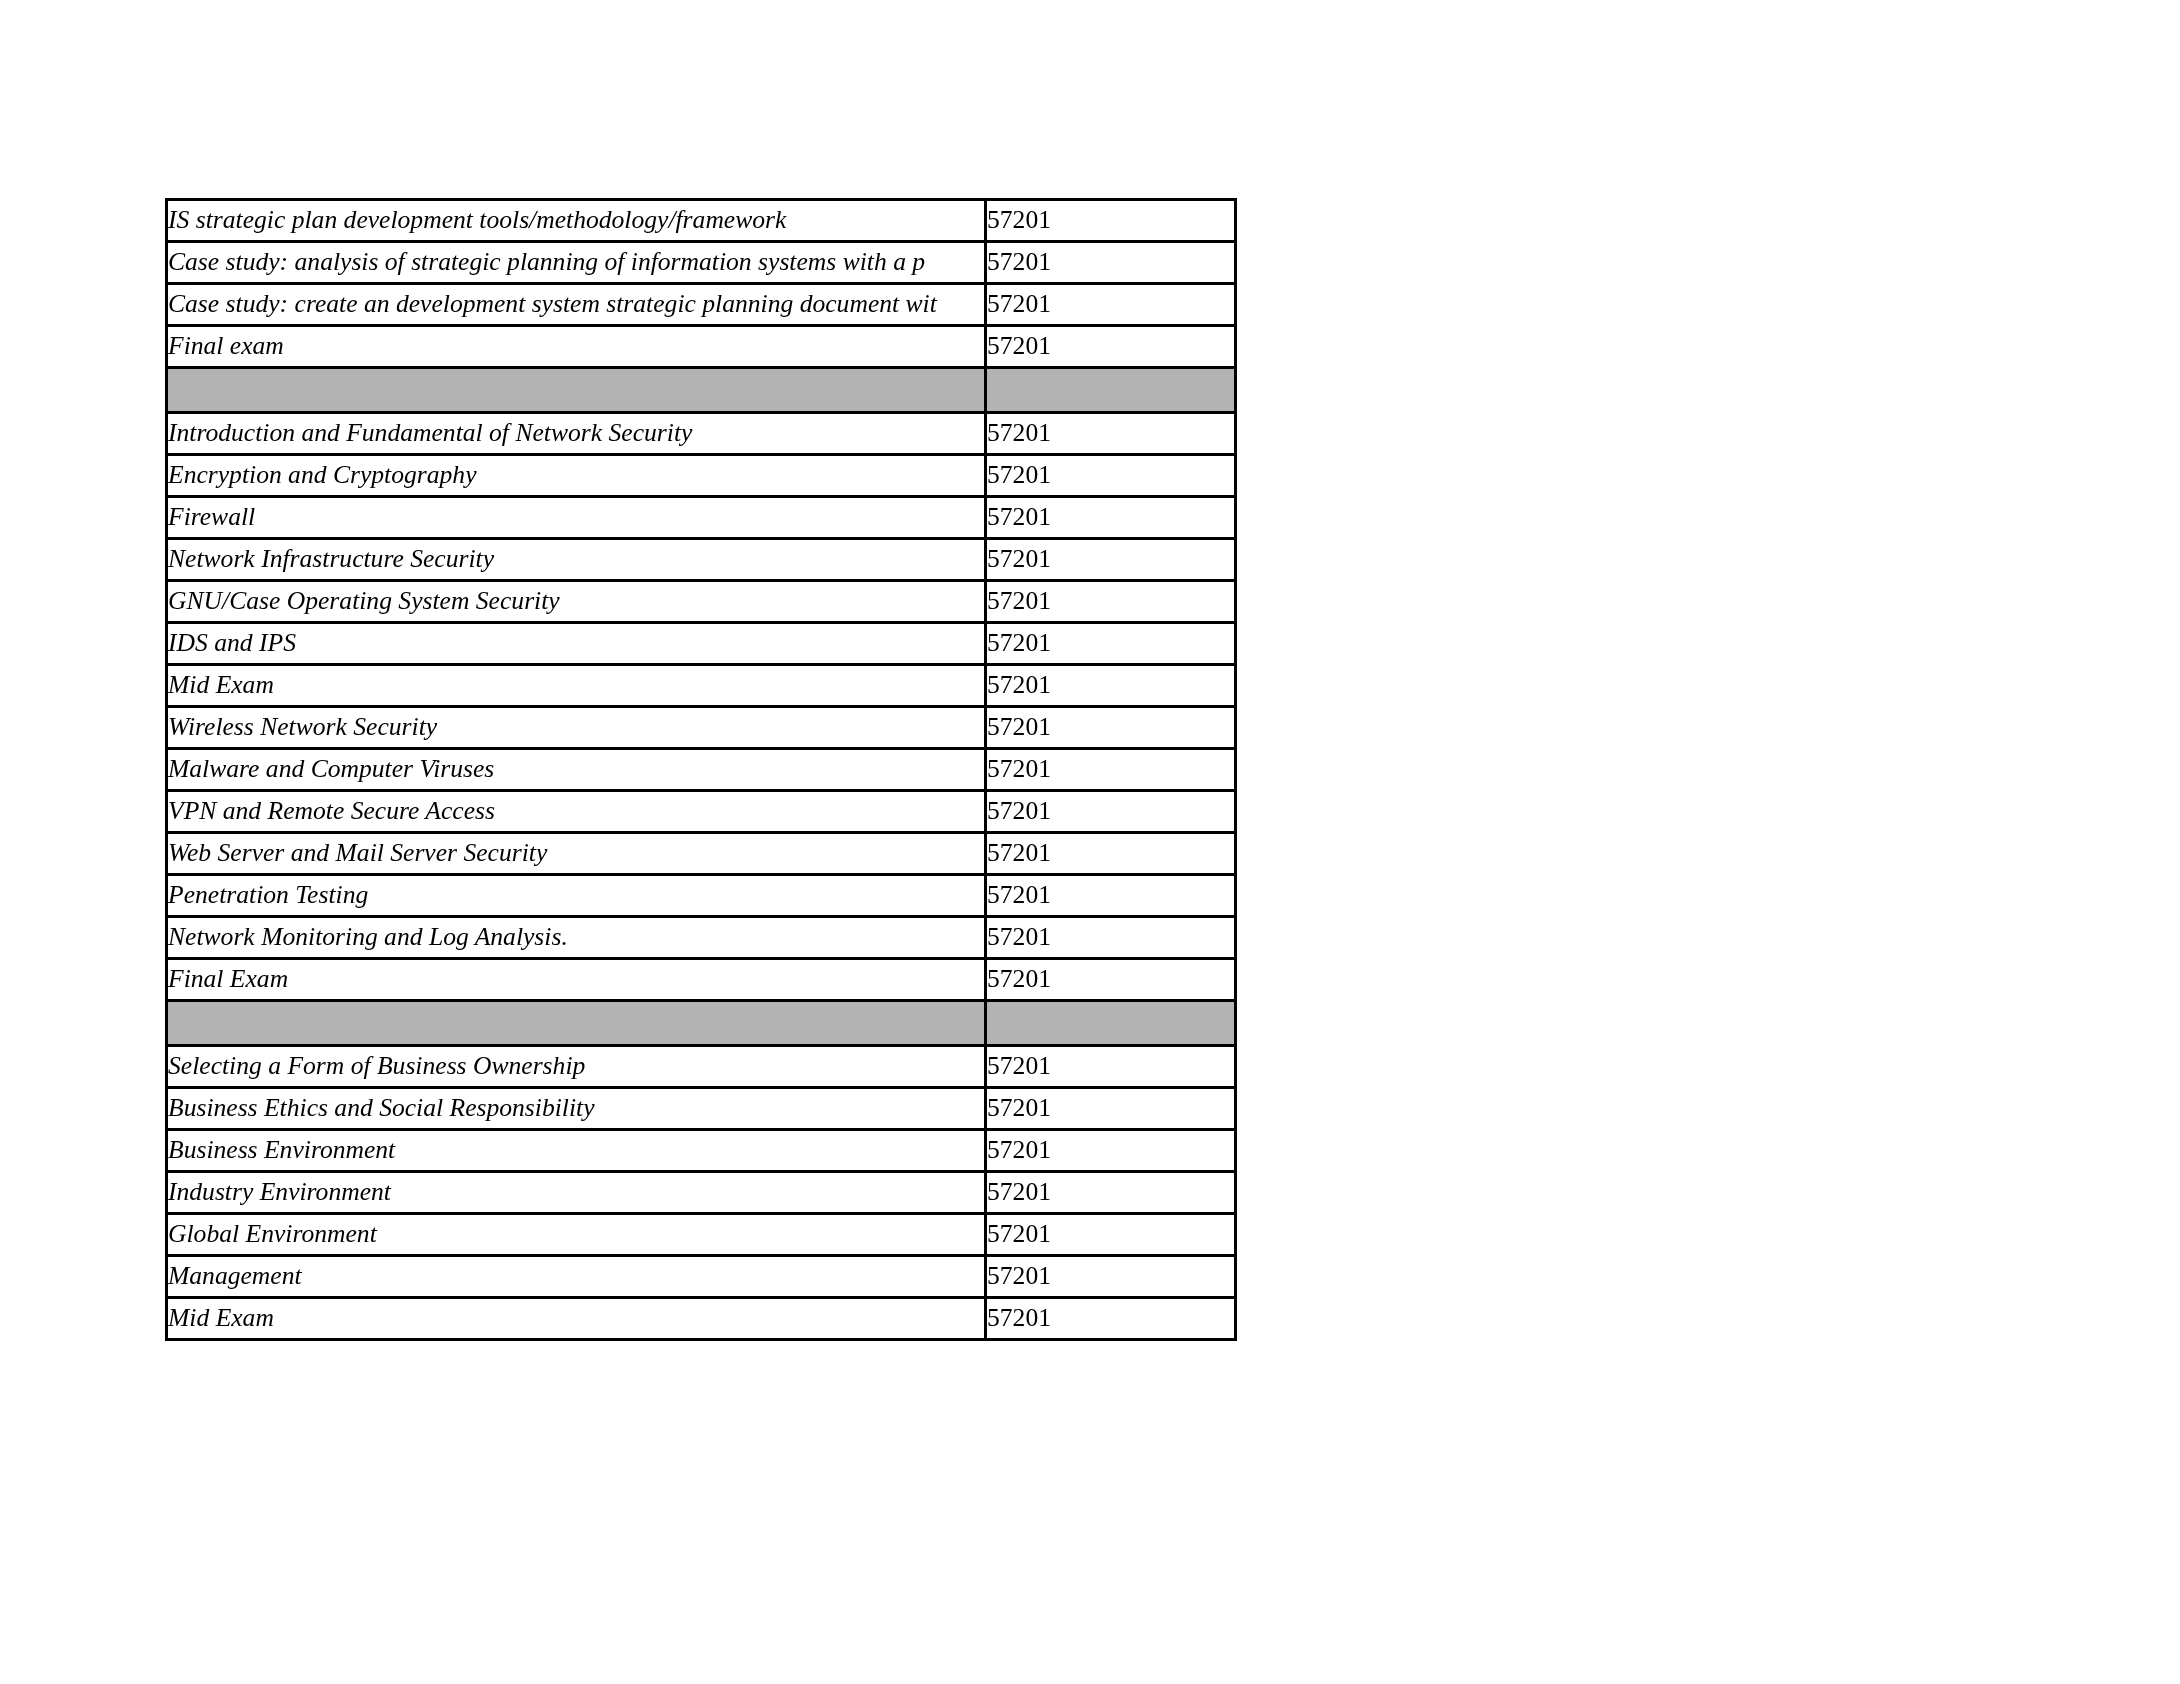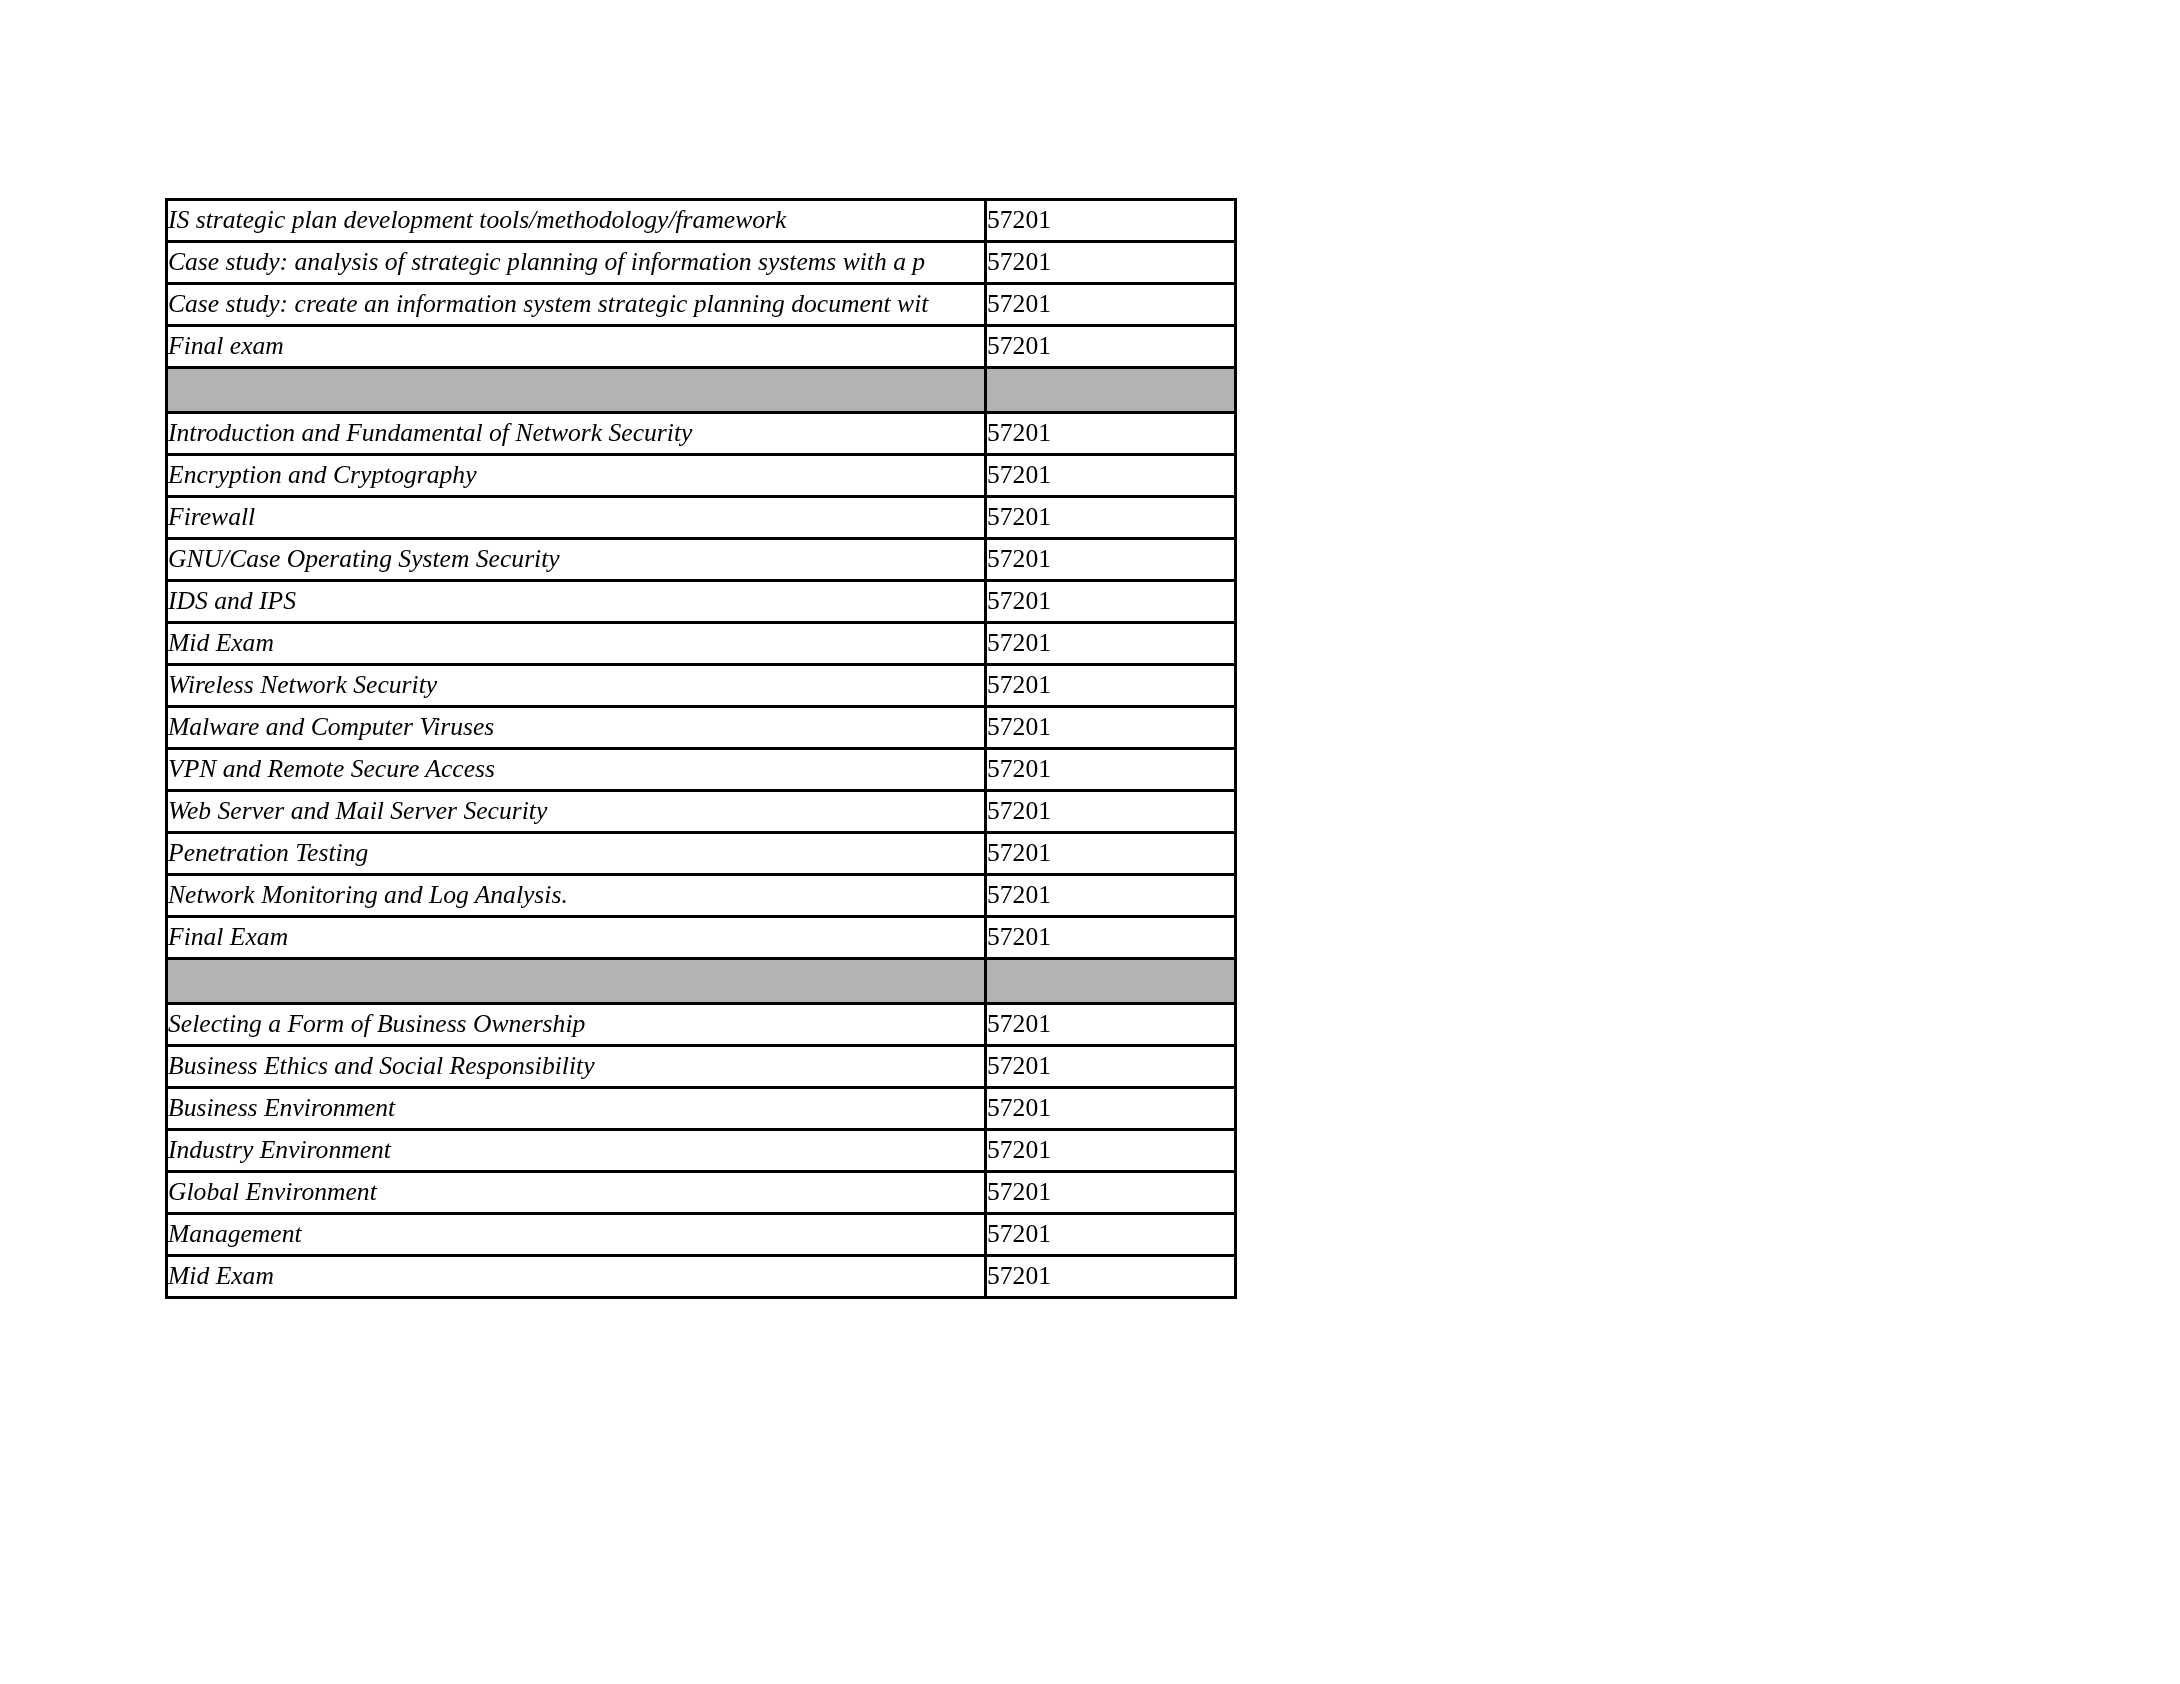--- a/index.html
+++ b/index.html
@@ -67,41 +67,45 @@
     <tbody id="rows">
         <tr>
           <td class="topic-cell">IS strategic plan development tools/methodology/framework</td>
           <td class="code-cell">57201</td>
         </tr>
         <tr>
           <td class="topic-cell">Case study: analysis of strategic planning of information systems with a p</td>
           <td class="code-cell">57201</td>
         </tr>
         <tr>
-          <td class="topic-cell">Case study: create an information system strategic planning document wit</td>
+          <td class="topic-cell">Case study: create an development system strategic planning document wit</td>
           <td class="code-cell">57201</td>
         </tr>
         <tr>
           <td class="topic-cell">Final exam</td>
           <td class="code-cell">57201</td>
         </tr>
         <tr class="separator-row">
           <td class="topic-cell"></td>
           <td class="code-cell"></td>
         </tr>
         <tr>
           <td class="topic-cell">Introduction and Fundamental of Network Security</td>
           <td class="code-cell">57201</td>
         </tr>
         <tr>
           <td class="topic-cell">Encryption and Cryptography</td>
           <td class="code-cell">57201</td>
         </tr>
         <tr>
           <td class="topic-cell">Firewall</td>
+          <td class="code-cell">57201</td>
+        </tr>
+        <tr>
+          <td class="topic-cell">Network Infrastructure Security</td>
           <td class="code-cell">57201</td>
         </tr>
         <tr>
           <td class="topic-cell">GNU/Case Operating System Security</td>
           <td class="code-cell">57201</td>
         </tr>
         <tr>
           <td class="topic-cell">IDS and IPS</td>
           <td class="code-cell">57201</td>
         </tr>

